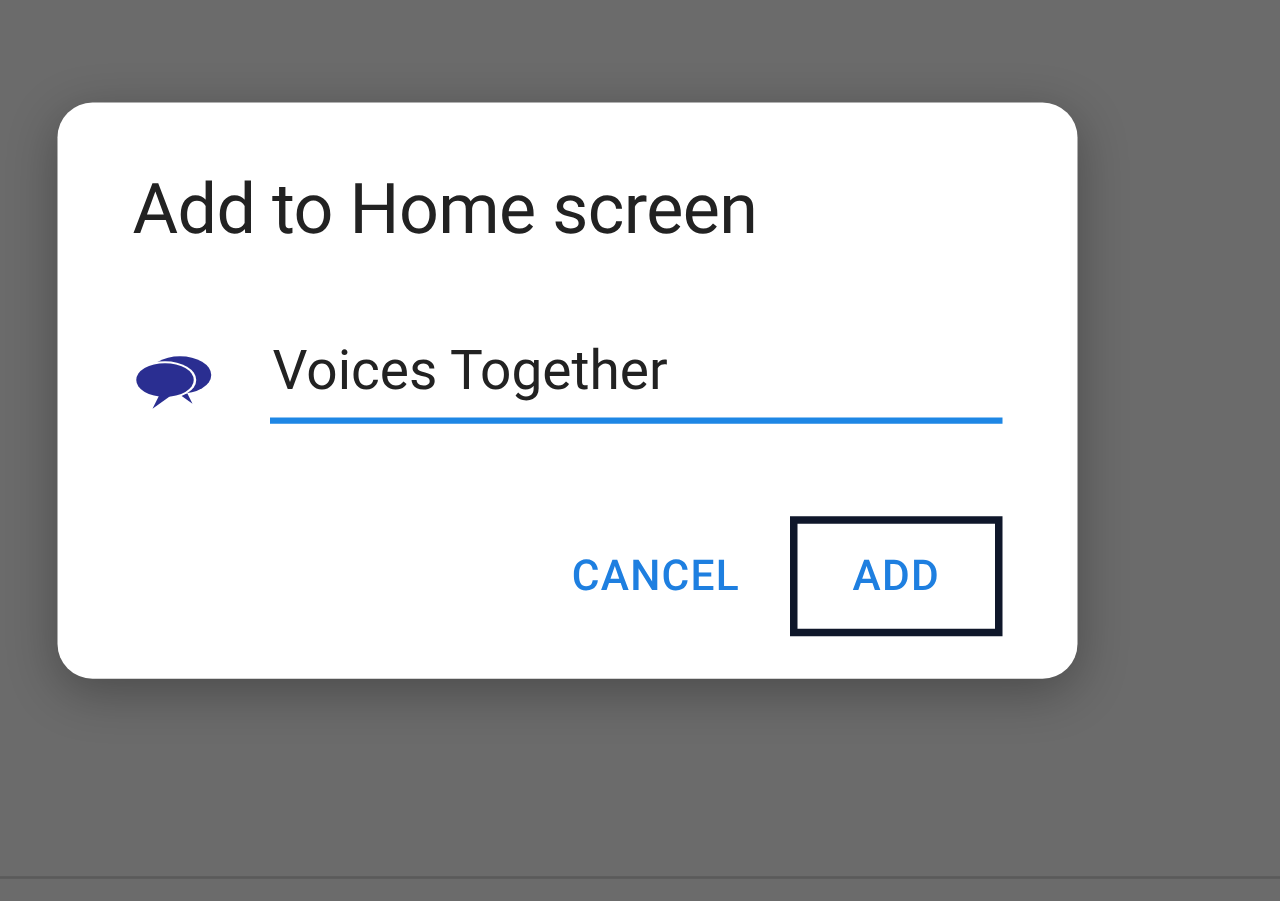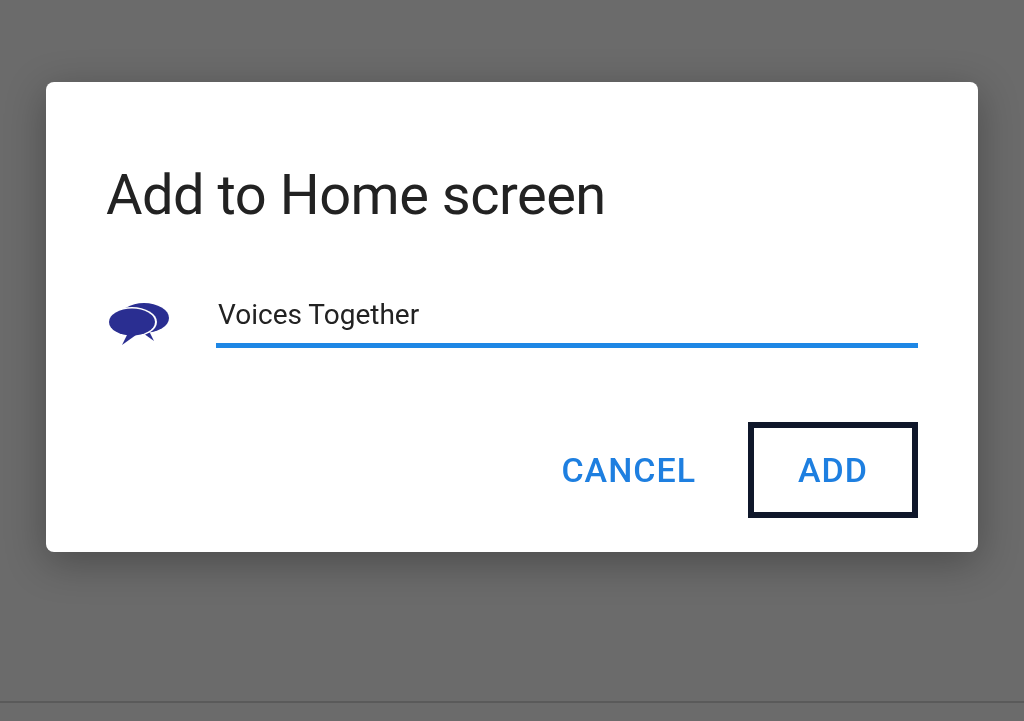--- a/index.html
+++ b/index.html
@@ -12,25 +12,25 @@
       height: 721px;
       background: #6b6b6b;
       font-family: Roboto, Arial, sans-serif;
       position: relative;
       overflow: hidden;
     }
     .dialog {
       position: absolute;
       top: 82px;
       left: 46px;
-      width: 932px;
+      width: 816px;
       background: #ffffff;
-      border-radius: 8px;
+      border-radius: 28px;
       box-shadow: 0 10px 40px rgba(0,0,0,0.3);
-      padding: 80px 60px 34px 60px;
+      padding: 52px 60px 34px 60px;
     }
     .dialog-title {
       font-size: 56px;
       font-weight: 400;
       color: #222222;
       margin-bottom: 70px;
       letter-spacing: -0.5px;
     }
     .input-row {
       display: flex;
@@ -45,33 +45,33 @@
       position: relative;
     }
     .app-icon svg {
       width: 100%;
       height: 100%;
     }
     .name-input {
       flex: 1;
       border: none;
       border-bottom: 5px solid #1e87e5;
-      font-size: 28px;
+      font-size: 44px;
       font-weight: 400;
       color: #222222;
       padding: 0 0 12px 2px;
       outline: none;
       background: transparent;
       font-family: inherit;
     }
     .button-row {
       display: flex;
       justify-content: flex-end;
       align-items: center;
-      gap: 12px;
+      gap: 0;
     }
     .btn {
       background: transparent;
       border: none;
       font-size: 34px;
       font-weight: 500;
       color: #1e7fe0;
       cursor: pointer;
       letter-spacing: 1px;
       font-family: inherit;

